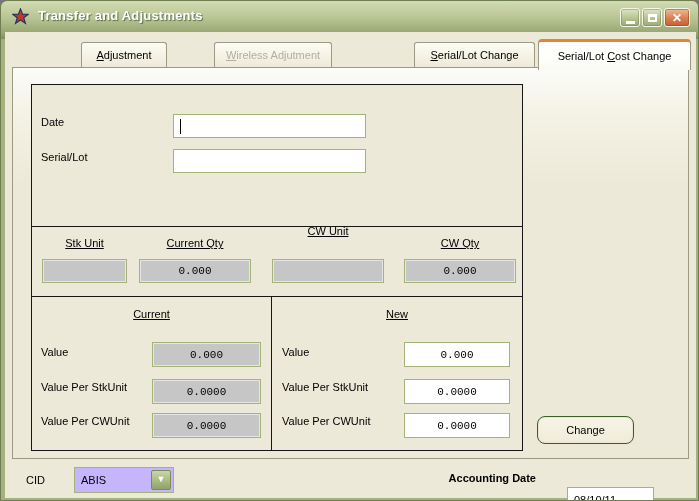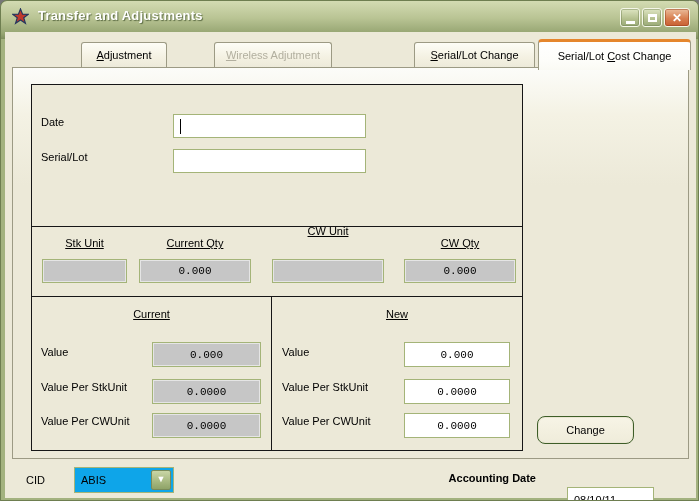--- a/index.html
+++ b/index.html
@@ -83,21 +83,21 @@
   
   .change-btn {
     position:absolute; left:536px; top:415px; width:97px; height:28px; z-index:3;
     background:linear-gradient(180deg,#F7F4E6 0%,#EFECDA 100%);
     border:1px solid #3E5E28; border-radius:8px; box-shadow:inset 0 0 0 1px #E9E6D2;
     font-family:"Liberation Sans", sans-serif; font-size:11px; color:#000; cursor:default;
   }
   
   .combo {
     position:absolute; left:73px; top:466px; width:100px; height:26px;
-    background:#0ea5e9; border:1px solid #A4B478; display:flex; align-items:center; z-index:3;
+    background:#c4b5fd; border:1px solid #A4B478; display:flex; align-items:center; z-index:3;
   }
   .combo-text { flex:1; font-size:11px; padding-left:6px; }
   .combo-btn {
     width:20px; height:20px; margin-right:2px; border:1px solid #7A8B5A; border-radius:2px;
     background:linear-gradient(180deg,#C9D6A6 0%,#A9BA82 55%,#8FA368 100%);
     display:flex; align-items:center; justify-content:center;
   }
   .combo-arrow { color:#fff; font-size:9px; line-height:1; margin-top:-1px; }
   .date-field { left:566px; top:446px; width:87px; height:25px;margin-top:40px; }
 </style>

